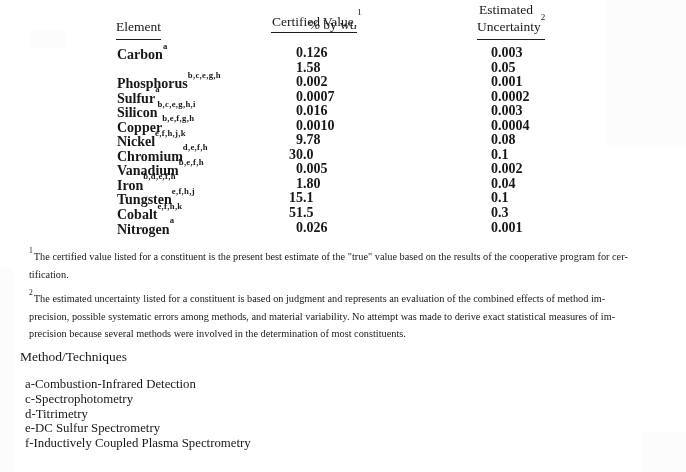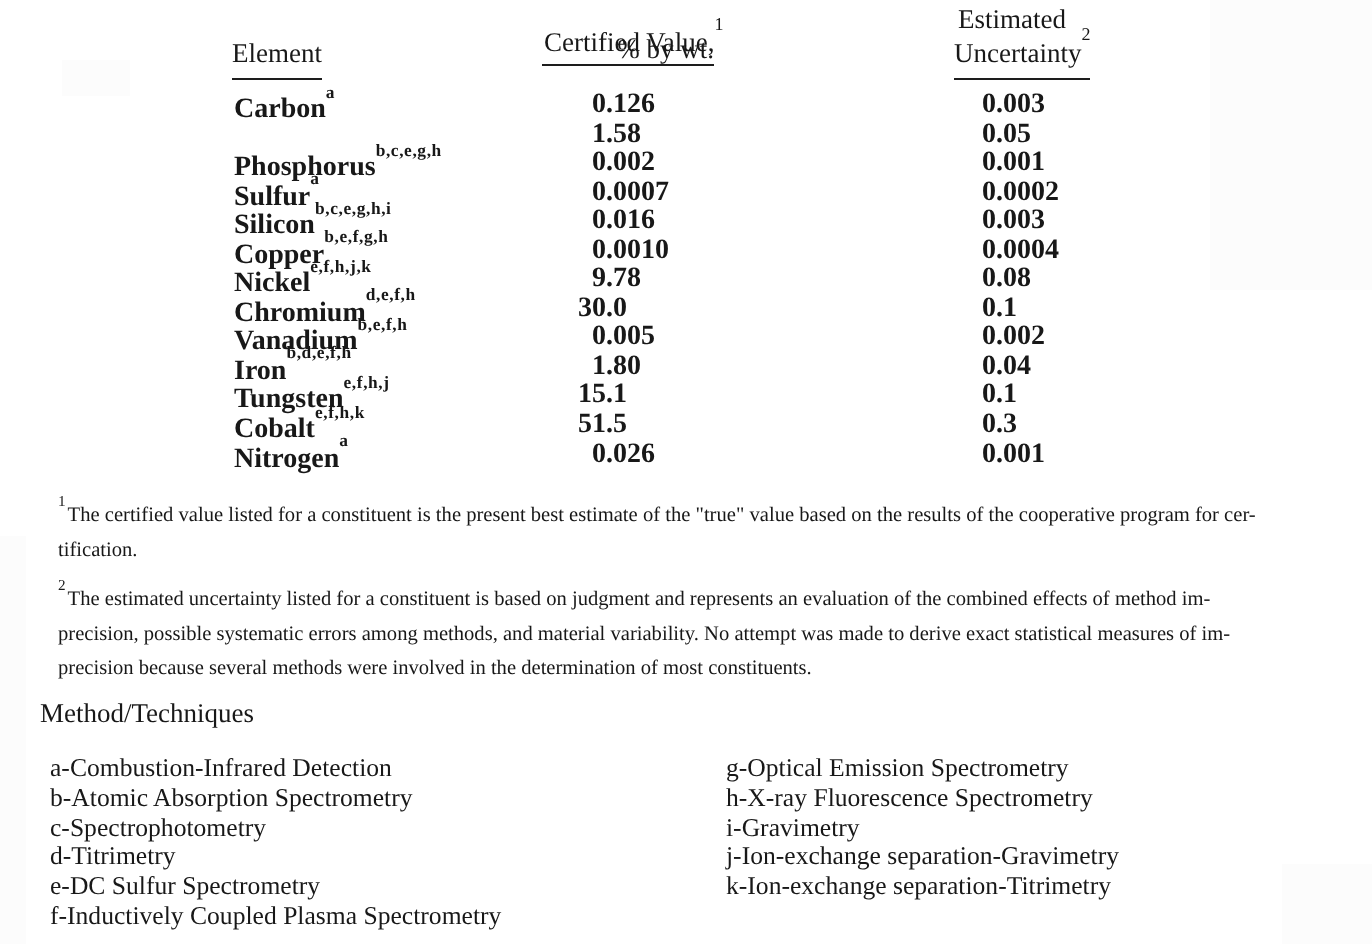--- a/index.html
+++ b/index.html
@@ -151,27 +151,19 @@
     </div>
   <div class="footnote" style="top:287px;">
       <div class="fn-line"><sup class="fn-marker">2</sup>The estimated uncertainty listed for a constituent is based on judgment and represents an evaluation of the combined effects of method im-</div>
       <div class="fn-line">precision, possible systematic errors among methods, and material variability. No attempt was made to derive exact statistical measures of im-</div>
       <div class="fn-line">precision because several methods were involved in the determination of most constituents.</div>
     </div>
 
   <div class="abs methods-heading" style="left:20px; top:349px;">Method/Techniques</div>
   <div class="method-col" style="left:25px;">
       <div class="method-item">a-Combustion-Infrared Detection</div>
-      <div class="method-item">b-Atomic Absorption Spectrometry</div>
       <div class="method-item">c-Spectrophotometry</div>
       <div class="method-item">d-Titrimetry</div>
       <div class="method-item">e-DC Sulfur Spectrometry</div>
       <div class="method-item">f-Inductively Coupled Plasma Spectrometry</div>
     </div>
-  <div class="method-col" style="left:363px;">
-      <div class="method-item">g-Optical Emission Spectrometry</div>
-      <div class="method-item">h-X-ray Fluorescence Spectrometry</div>
-      <div class="method-item">i-Gravimetry</div>
-      <div class="method-item">j-Ion-exchange separation-Gravimetry</div>
-      <div class="method-item">k-Ion-exchange separation-Titrimetry</div>
-    </div>
 
 </div>
 
 </body></html>

